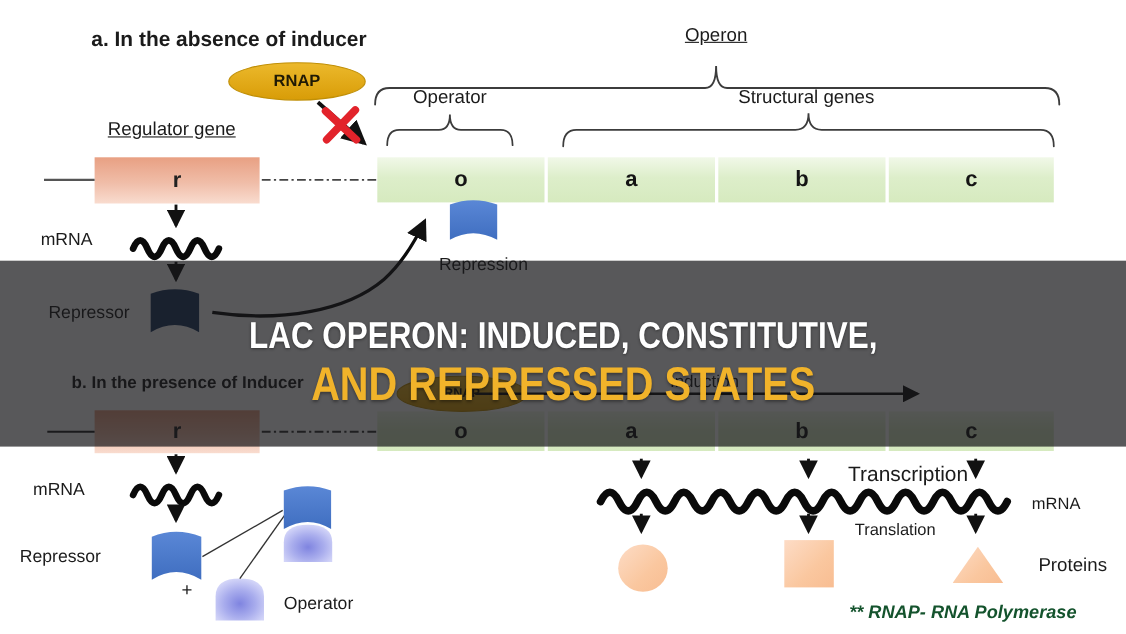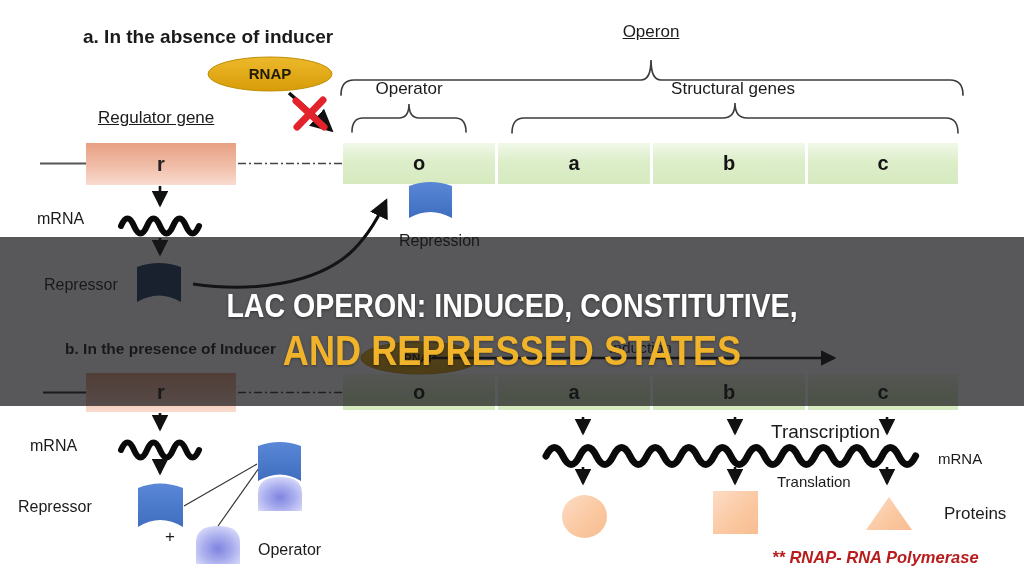--- a/index.html
+++ b/index.html
@@ -159,21 +159,21 @@
     <div class="lbl" style="left:30px;top:437px;font-size:16px;">mRNA</div>
     <div class="lbl" style="left:18px;top:498px;font-size:16px;">Repressor</div>
     <div class="lbl" style="left:165px;top:527px;font-size:17px;">+</div>
     <div class="lbl" style="left:258px;top:541px;font-size:16px;">Operator</div>
     <div class="lbl ctr" style="left:308px;top:463px;width:150px;font-size:16px;">
     </div>
     <div class="lbl" style="left:771px;top:421px;font-size:19px;">Transcription</div>
     <div class="lbl" style="left:777px;top:473px;font-size:15px;">Translation</div>
     <div class="lbl" style="left:938px;top:450px;font-size:15px;">mRNA</div>
     <div class="lbl" style="left:944px;top:504px;font-size:17px;">Proteins</div>
-    <div class="lbl" style="left:772px;top:548px;font-size:16.5px;font-weight:bold;font-style:italic;color:#b91c1c;">** RNAP- RNA Polymerase</div>
+    <div class="lbl" style="left:772px;top:548px;font-size:16.5px;font-weight:bold;font-style:italic;color:#14532d;">** RNAP- RNA Polymerase</div>
   </div>
 
   <div class="overlay-band"></div>
   <div class="title-wrap" style="top:286px;">
     <div class="title-line1">LAC OPERON: INDUCED, CONSTITUTIVE,</div>
   </div>
   <div class="title-wrap" style="top:326px;">
     <div class="title-line2" style="color:#f1b32a;">AND REPRESSED STATES</div>
   </div>
 

